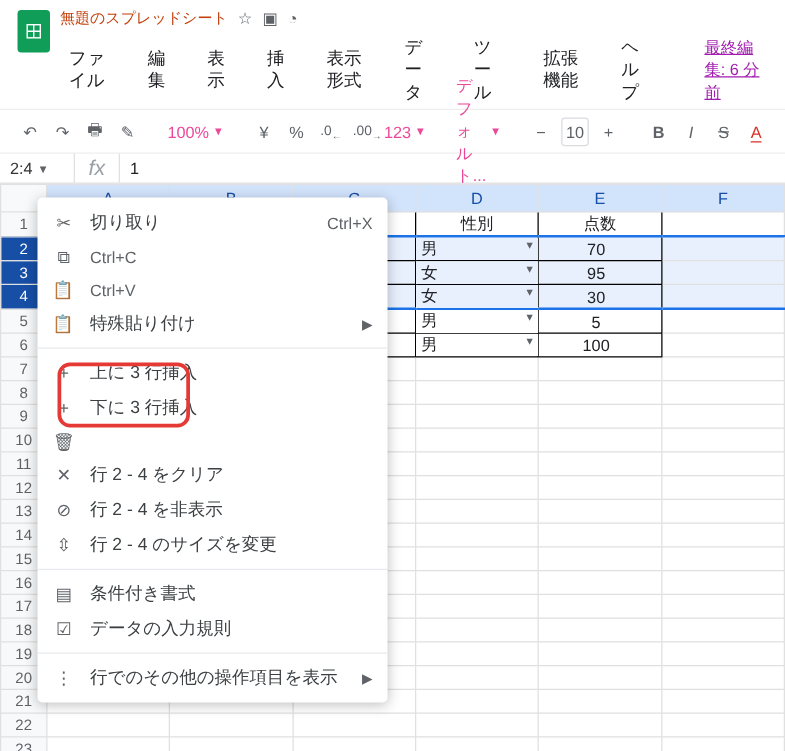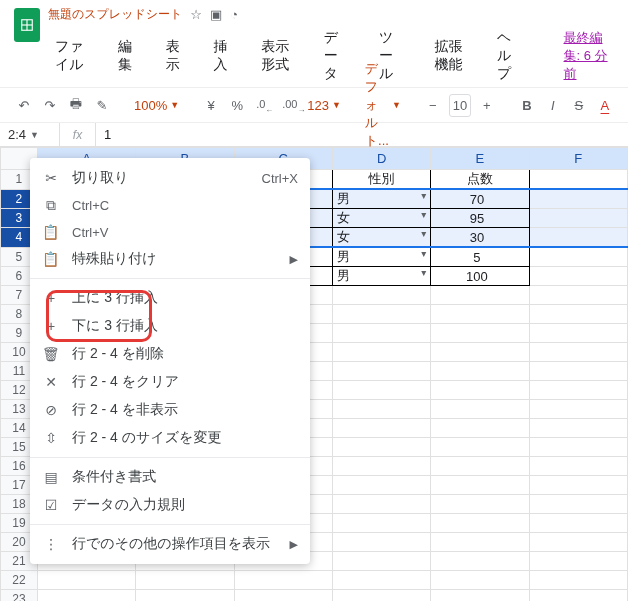--- a/index.html
+++ b/index.html
@@ -11,24 +11,24 @@
   .title-row { display: flex; align-items: center; gap: 8px; }
   .doc-title { font-size: 12px; color: #c2410c; }
   .title-icons { display: flex; gap: 8px; color: #5f6368; }
   .title-icons span { cursor: pointer; }
   .menubar { display: flex; gap: 19px; margin-top: 2px; align-items: center; }
   .menu-item { padding: 4px 7px; font-size: 14px; color: #202124; cursor: pointer; border-radius: 3px; }
   .last-edit { margin-left: 18px; font-size: 13px; color: #a21caf; text-decoration: underline; cursor: pointer; }
   .toolbar { border-top: 1px solid #eee; border-bottom: 1px solid #eee; padding: 4px 14px; display: flex; align-items: center; gap: 6px; color: #5f6368; font-size: 13px; height: 36px; }
   .tb-btn { min-width: 20px; text-align: center; cursor: pointer; padding: 3px; border-radius:3px; }
   .tb-sep { width: 1px; height: 18px; background: #dadce0; margin: 0 4px; }
-  .tb-sel { border: none; background: none; font-size: 13px; color: #c2410c; padding: 3px 2px; display:flex; align-items:center; gap:3px; cursor:pointer;}
+  .tb-sel { border: none; background: none; font-size: 13px; color: #ec4899; padding: 3px 2px; display:flex; align-items:center; gap:3px; cursor:pointer;}
   .name-fx-row { display: flex; border-bottom: 1px solid #e0e0e0; height: 24px; align-items:stretch;}
   .name-box { width: 60px; border-right: 1px solid #e0e0e0; font-size: 13px; color: #333; display:flex; align-items:center; padding-left:8px; gap:4px; }
-  .fx-label { width: 36px; color: #9aa0a6; font-style: italic; border-right: 1px solid #e0e0e0; display:flex; align-items:center; justify-content:center; font-size:12px; }
+  .fx-label { width: 36px; color: #9aa0a6; font-style: italic; border-right: 1px solid #e0e0e0; display:flex; align-items:center; justify-content:center; font-size:17px; }
   .fx-input { flex: 1; padding: 2px 8px; color: #202124; font-size: 13px; display:flex; align-items:center; }
   .sheet { position: relative; }
   .grid { border-collapse: collapse; table-layout: fixed; width: 628px; }
   .grid th, .grid td { border: 1px solid #e0e0e0; font-size: 13px; text-align: center; background: #fff; }
   .grid thead th { background: #f8f9fa; color: #5f6368; font-weight: normal; height: 22px; }
   .grid thead th.corner { width: 33px; }
   .grid tbody th.rowh { width: 33px; background: #f8f9fa; color: #5f6368; font-weight: normal; height: 19px; font-size:12px;}
   .grid tbody td { height: 19px; }
   .colA{width:88px}.colB{width:88px}.colC{width:88px}.colD{width:88px}.colE{width:88px}.colF{width:88px}
   .data-border { border: 1px solid #000 !important; }
@@ -390,21 +390,20 @@
   <div class="ctx-item">
       <span class="ctx-icon">+</span>
       <span class="ctx-label">上に 3 行挿入</span>
     </div>
   <div class="ctx-item">
       <span class="ctx-icon">+</span>
       <span class="ctx-label">下に 3 行挿入</span>
     </div>
   <div class="ctx-item">
       <span class="ctx-icon">🗑</span>
-      <span class="ctx-label">行 2 - 4 を削除</span>
     </div>
   <div class="ctx-item">
       <span class="ctx-icon">✕</span>
       <span class="ctx-label">行 2 - 4 をクリア</span>
     </div>
   <div class="ctx-item">
       <span class="ctx-icon">⊘</span>
       <span class="ctx-label">行 2 - 4 を非表示</span>
     </div>
   <div class="ctx-item">

